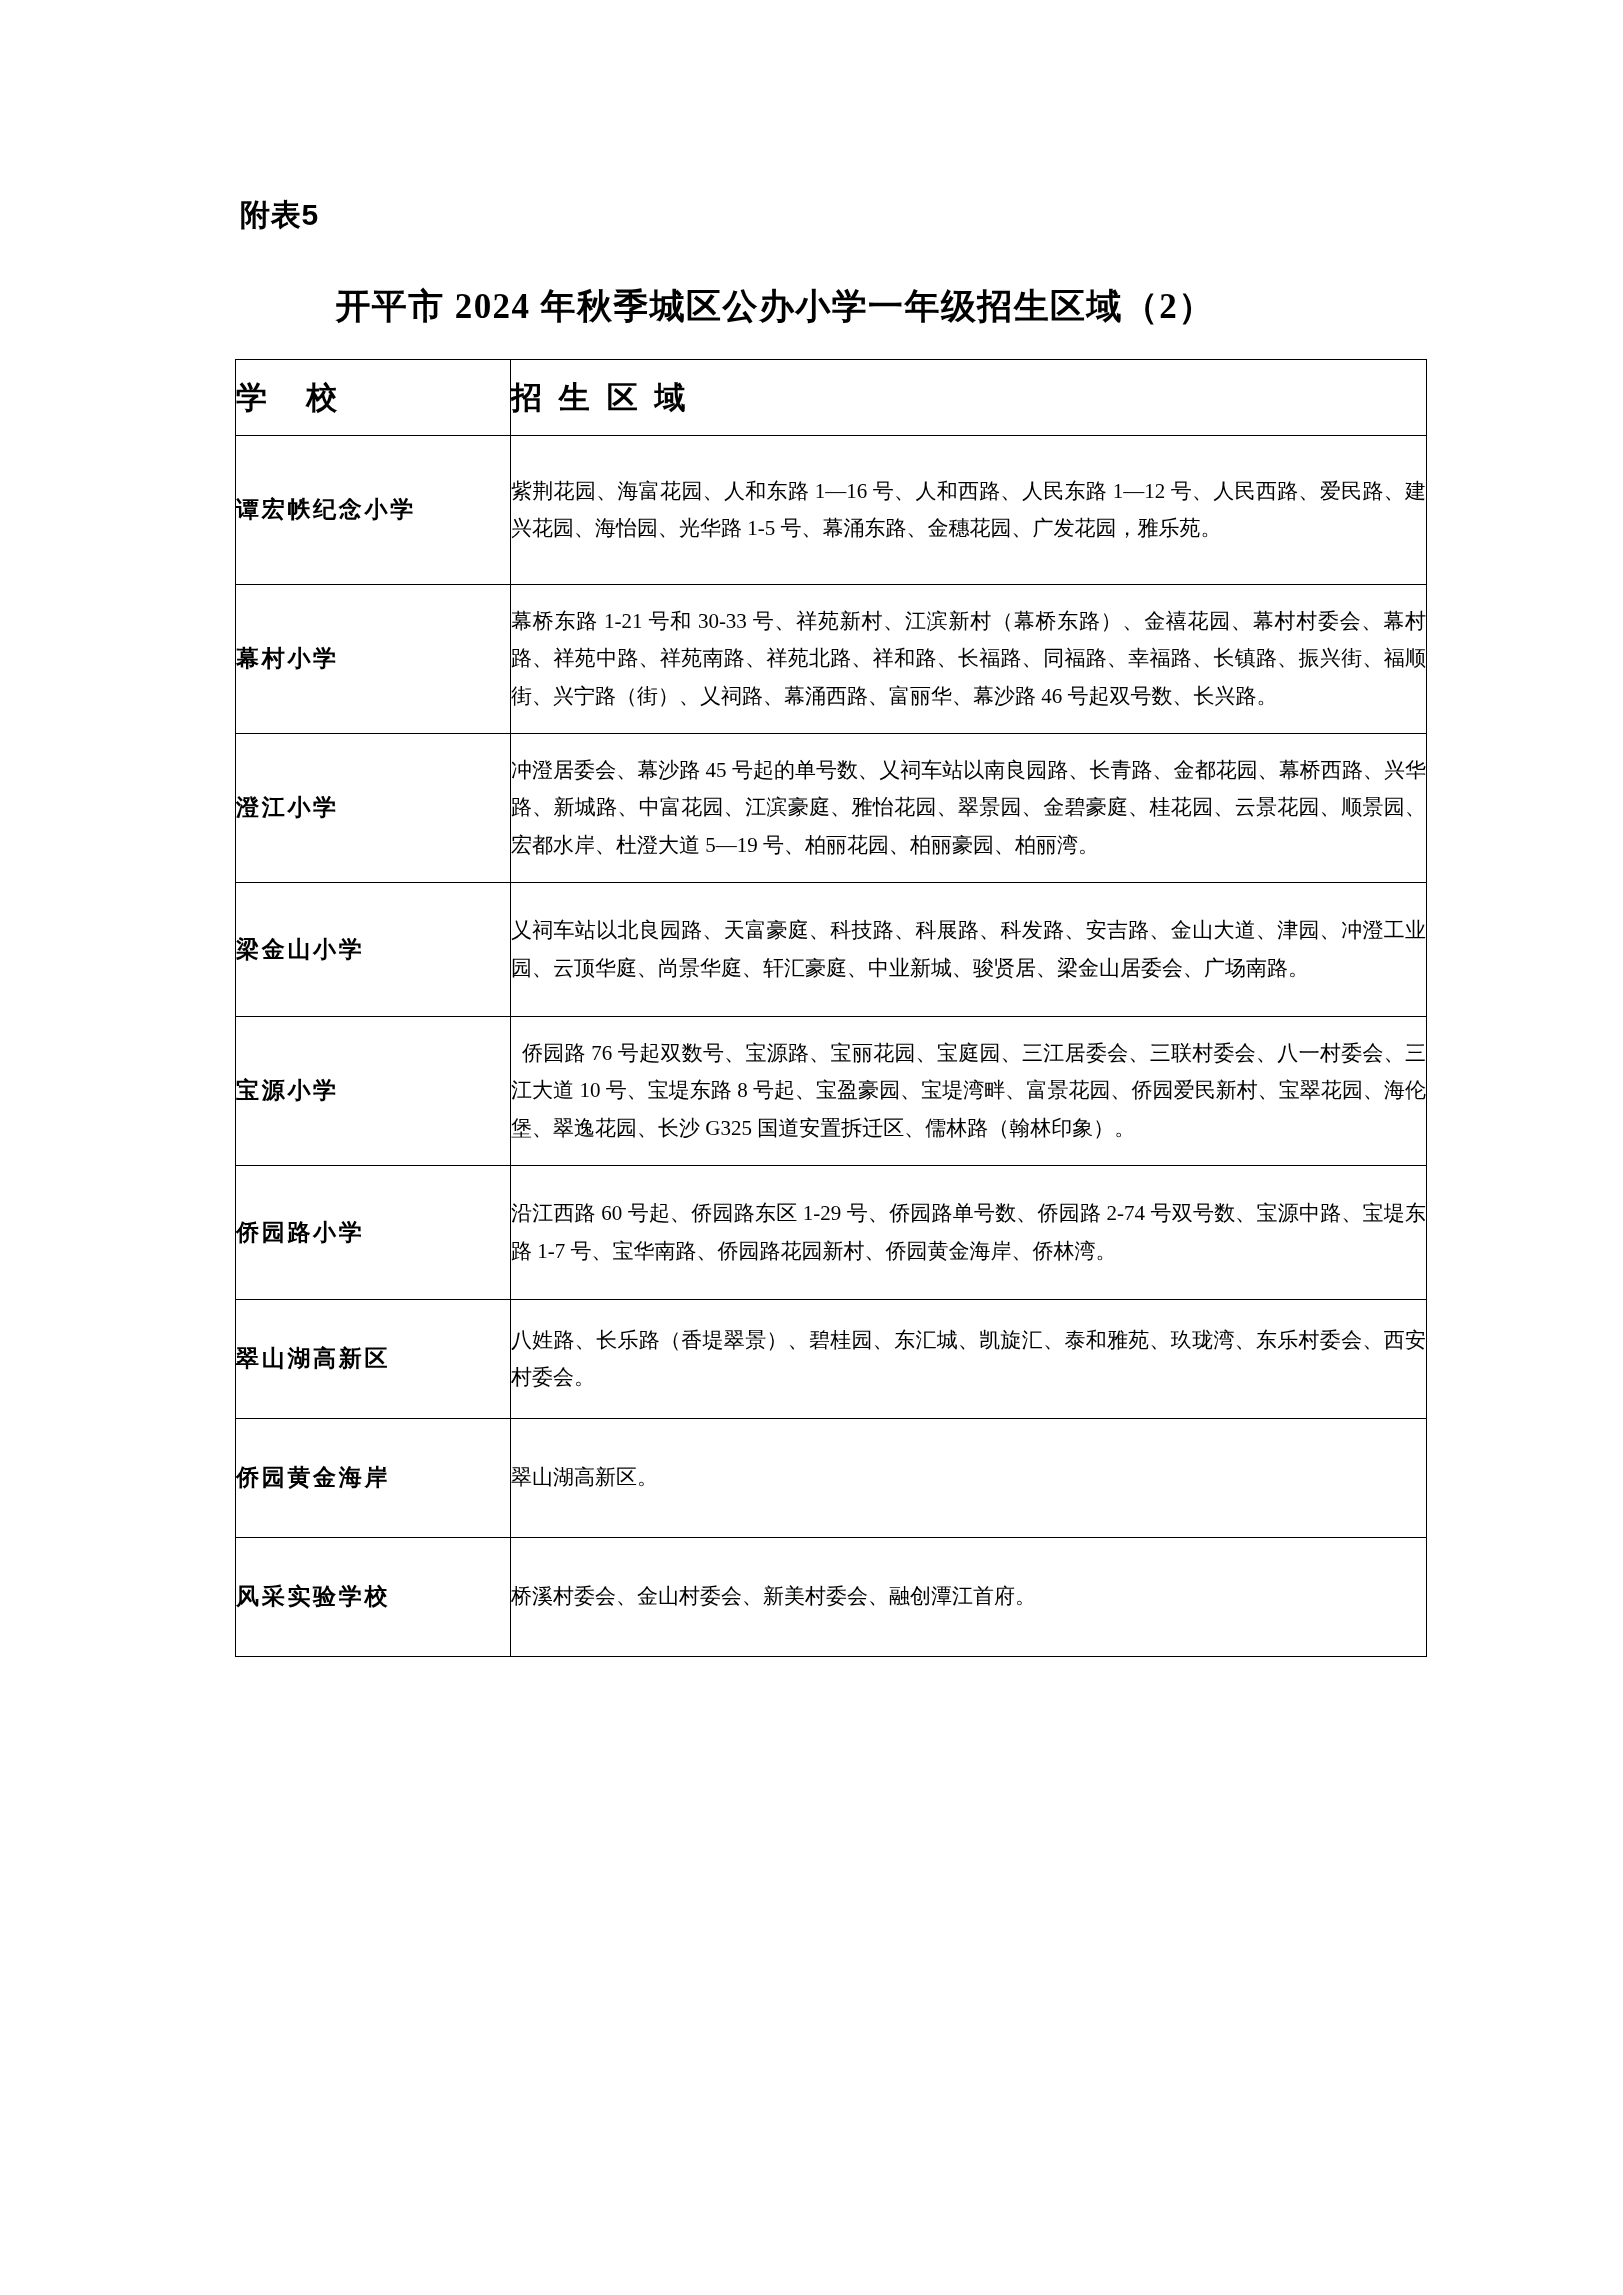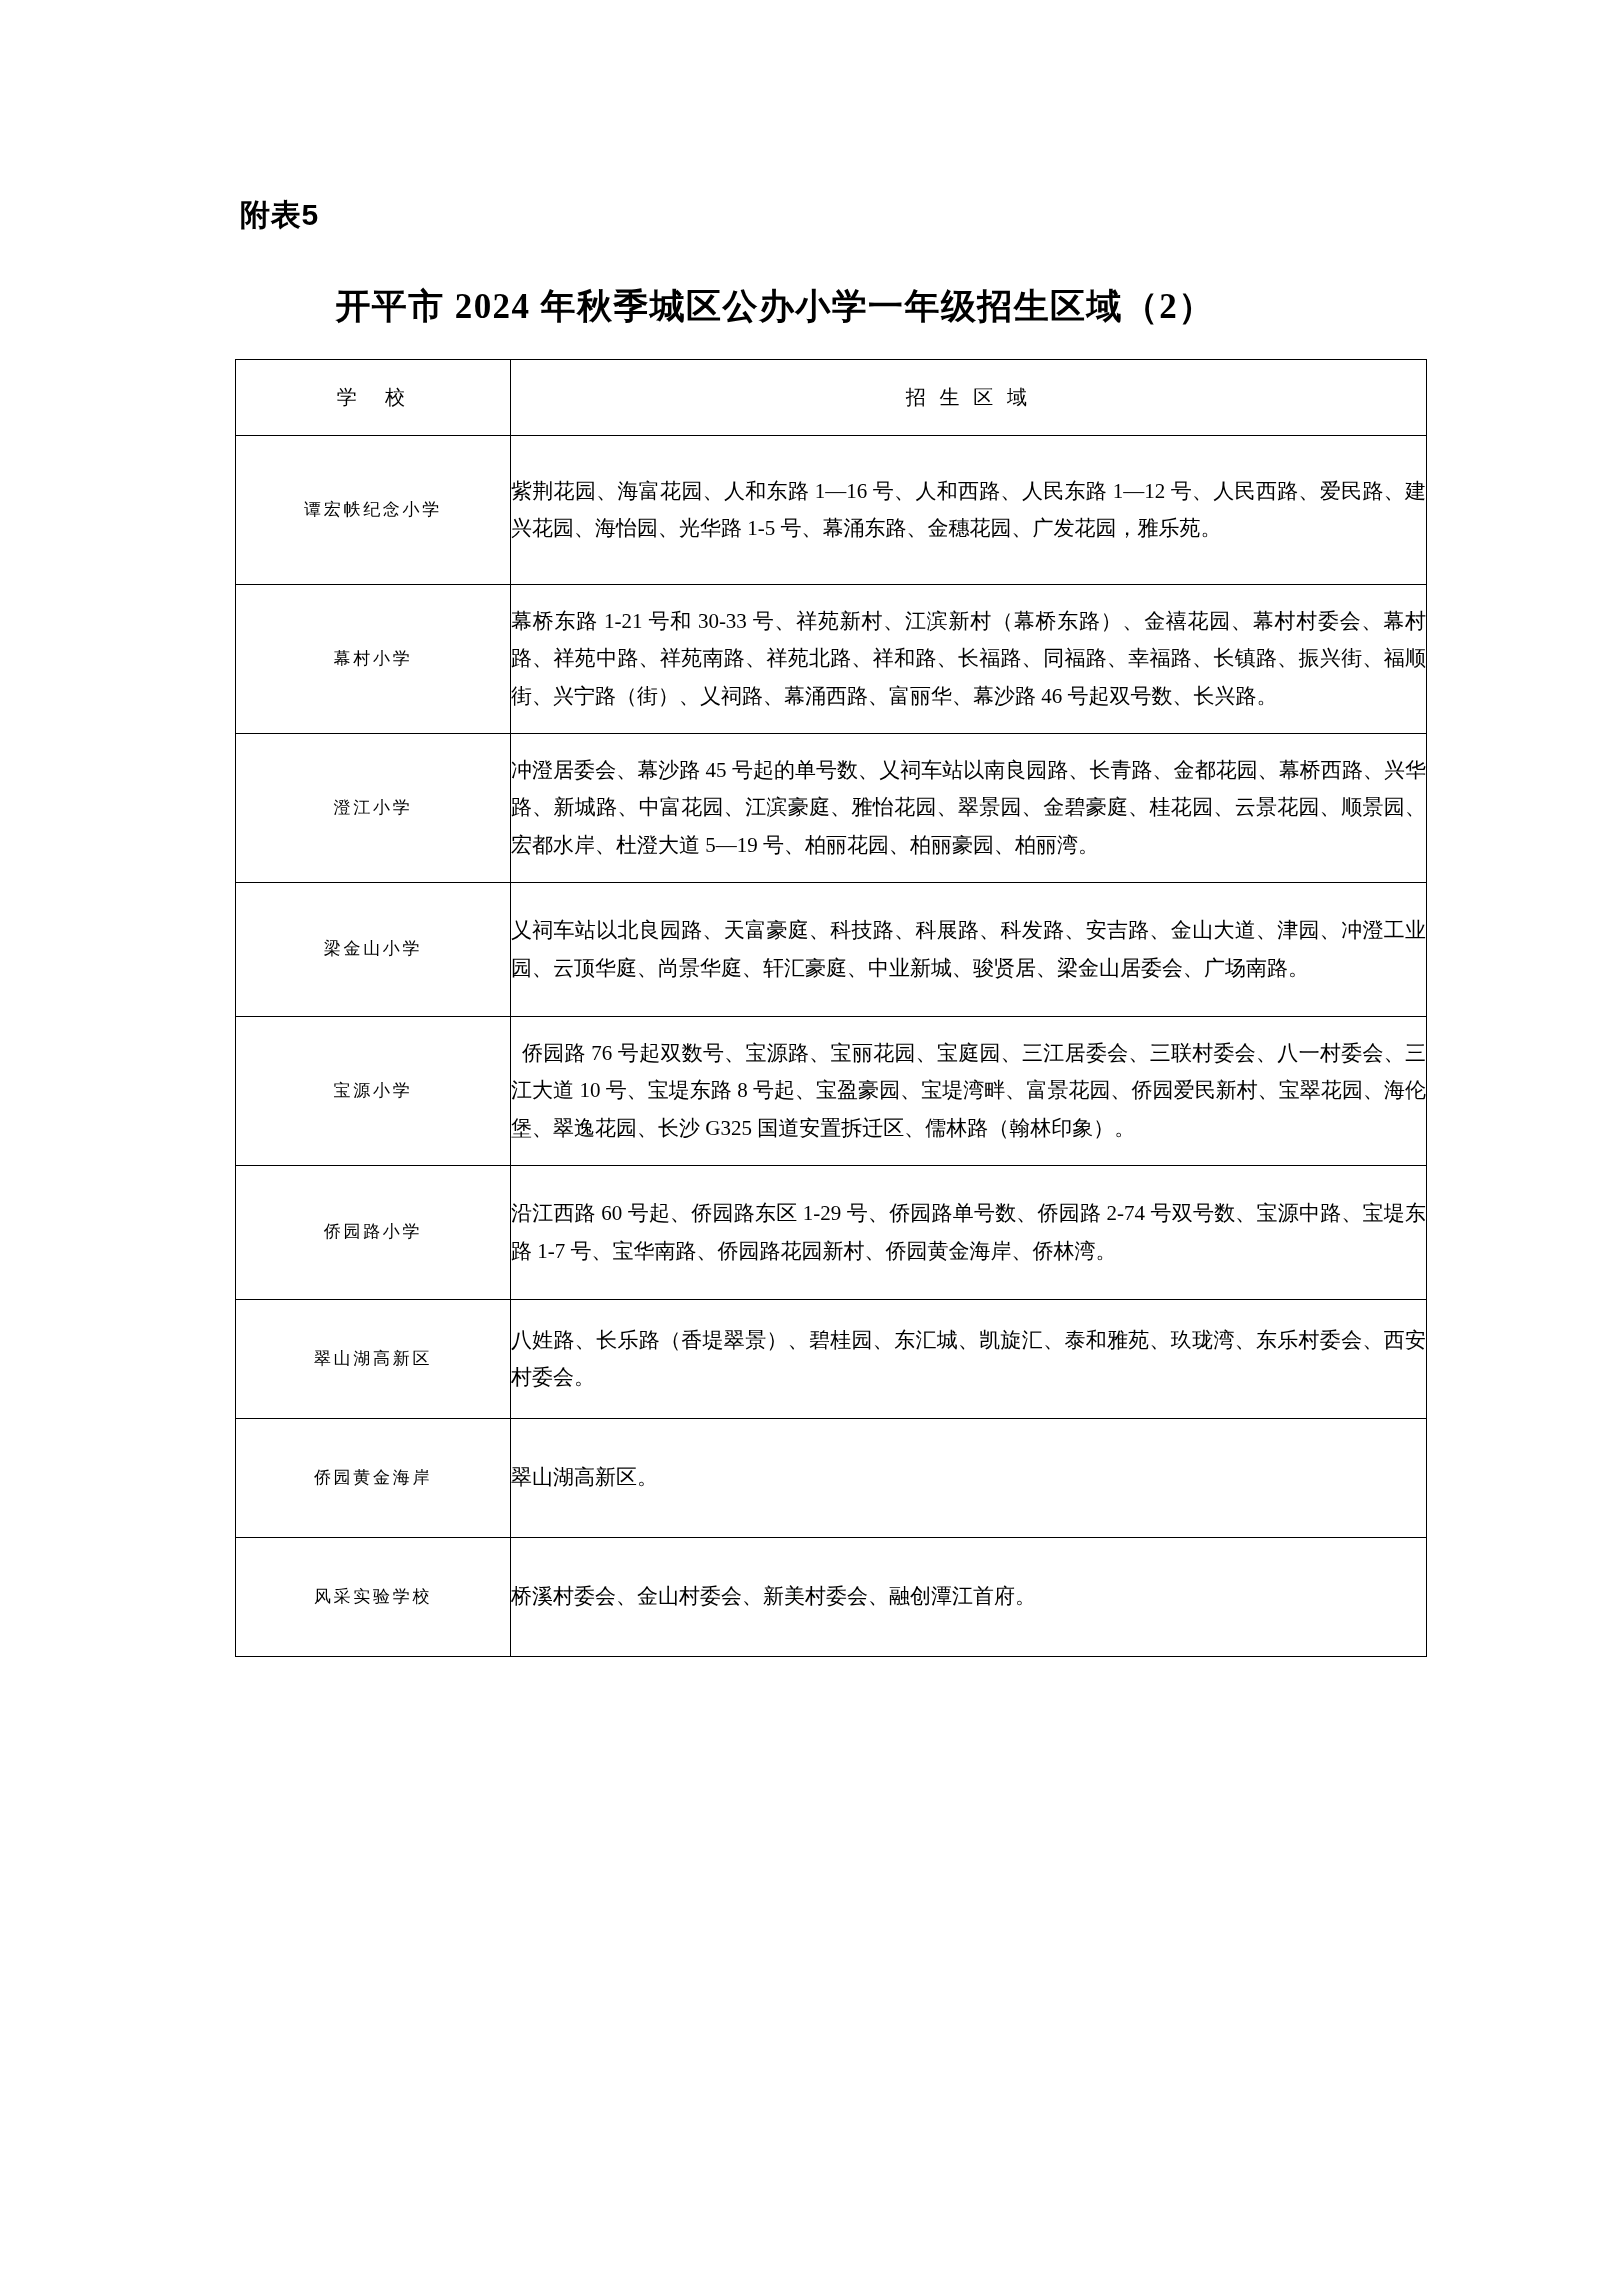--- a/index.html
+++ b/index.html
@@ -60,34 +60,34 @@
   }
   table.reg-table td, table.reg-table th {
     border: 1.4px solid #000;
     padding: 0;
     vertical-align: middle;
   }
   .col-school { width: 275px; }
   .col-area   { width: 916px; }
 
   .head-cell {
-    text-align: center;
+    text-align: left;
     font-family: "Liberation Sans", "DejaVu Sans", sans-serif;
-    font-weight: normal;
-    font-size: 20px;
+    font-weight: bold;
+    font-size: 31px;
     letter-spacing: 4.1px;
     height: 75px;
     padding: 6.8px 0;
   }
 
   .school-cell {
-    text-align: center;
+    text-align: left;
     font-family: "Liberation Sans", "DejaVu Sans", sans-serif;
-    font-weight: normal;
-    font-size: 17px;
+    font-weight: bold;
+    font-size: 23px;
     letter-spacing: 2.7px;
     padding: 5.5px 4.1px;
     line-height: 1.3;
   }
 
   .area-cell {
     text-align: justify;
     text-align-last: left;
     font-family: "Liberation Serif", "DejaVu Serif", serif;
     font-size: 21px;

